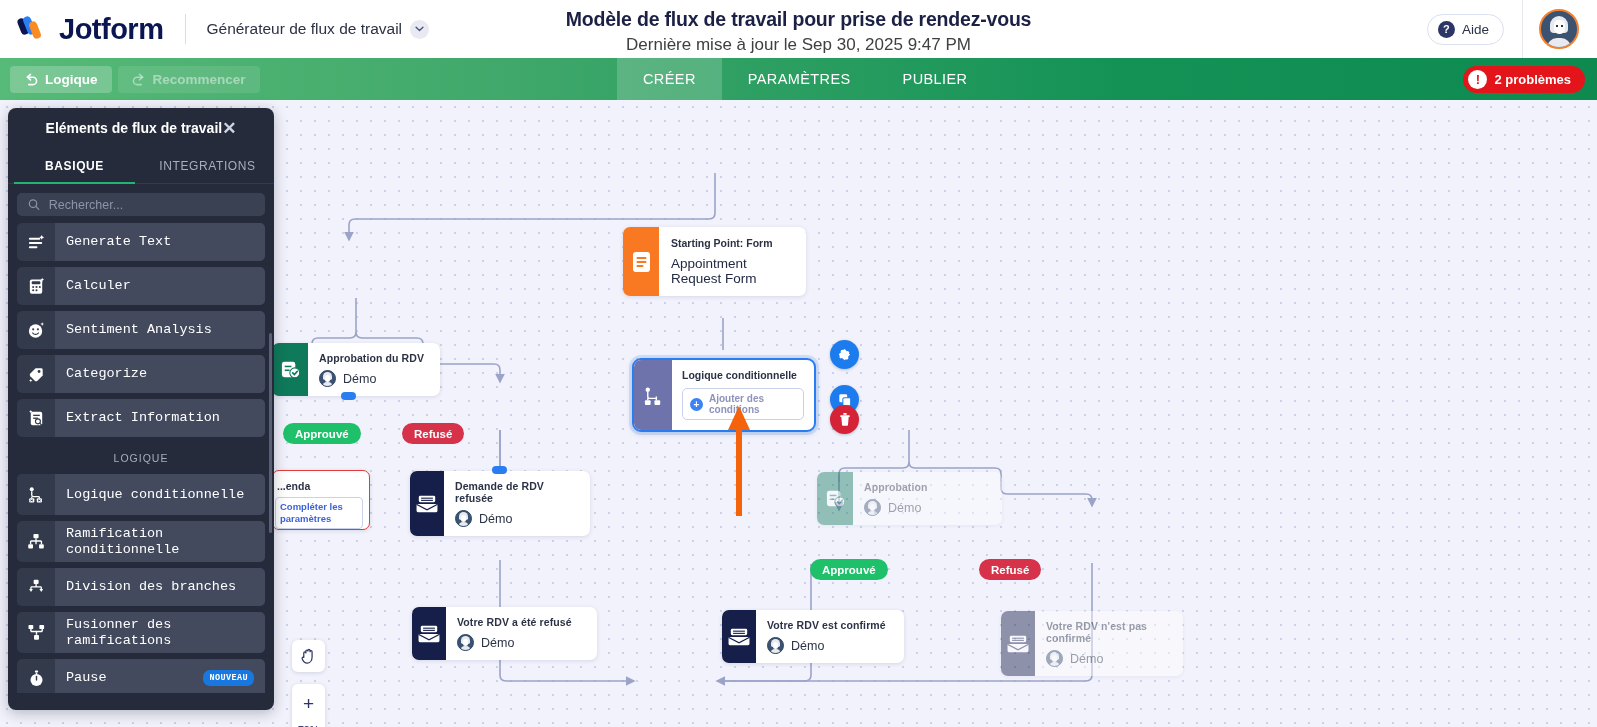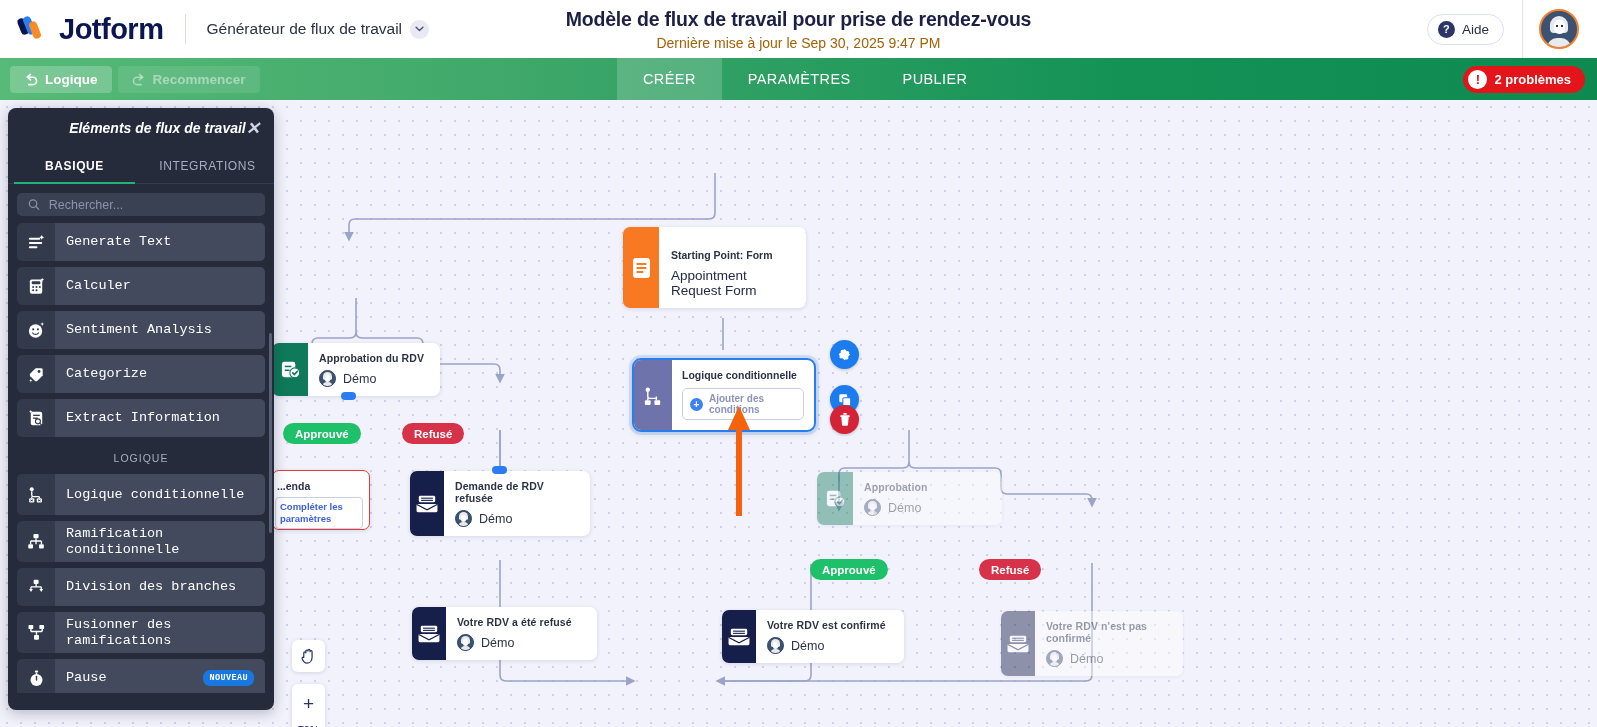--- a/index.html
+++ b/index.html
@@ -27,21 +27,21 @@
   .chev-circle {
     width: 19px; height: 19px; border-radius: 50%; background: #e8e9f3;
     display: inline-flex; align-items: center; justify-content: center;
   }
   .chev-circle svg { display: block; }
   .title-block {
     position: absolute; left: 0; right: 0; top: 8px; text-align: center;
     pointer-events: none;
   }
   .doc-title { font-size: 19.5px; font-weight: bold; color: #1b2044; letter-spacing: -0.2px; }
-  .doc-sub { font-size: 14px; color: #a16207; margin-top: 4px; text-align: center; }
+  .doc-sub { font-size: 17px; color: #404040; margin-top: 4px; text-align: center; }
   .topbar-right {
     position: absolute; right: 0; top: 0; height: 58px; display: flex; align-items: center;
   }
   .help-btn {
     display: flex; align-items: center; gap: 7px;
     border: 1px solid #dcdff0; border-radius: 17px;
     padding: 6px 14px 6px 10px; font-size: 13.5px; color: #2b3245;
     background: #fff; cursor: pointer;
   }
   .help-q {
@@ -113,21 +113,21 @@
     border: 1.4px solid #2f4763; position: relative; overflow: hidden; flex: 0 0 17px;
   }
   .mini-av .h { position:absolute; left:3px; top:1px; width:9px; height:8px; background:#e9eaf0; border-radius:5px 5px 2px 2px;}
   .mini-av .f { position:absolute; left:5px; top:3.5px; width:5px; height:7px; background:#fff; border-radius:3px;}
   .mini-av .b { position:absolute; left:1.5px; bottom:-1px; width:11px; height:5px; background:#e9eaf0; border-radius:5px 5px 0 0;}
 
   
   .node-start { left: 623px; top: 127px; width: 183px; }
   .node-start .node-ic { background: #f97822; }
   .node-start .node-body { padding: 10px 12px; }
-  .node-start .s-title { font-size: 10.5px; font-weight: bold; color: #2b3245; margin-top: 12px; }
+  .node-start .s-title { font-size: 10.5px; font-weight: bold; color: #2b3245; }
   .node-start .s-name { font-size: 13.5px; color: #232a43; margin-top: 7px; }
 
   
   .node-appr-l { left: 272px; top: 243px; width: 168px; }
   .node-appr-l .node-ic { background: #0f7a5a; }
 
   
   .node-agenda { left: 272px; top: 370px; width: 98px; height: 60px;
     border: 1.6px solid #e23a3a; border-radius: 7px; background: #fff;
     box-shadow: 0 1px 4px rgba(30,40,90,0.13); overflow: hidden; position: absolute; }
@@ -208,22 +208,22 @@
     font-size: 19px; color: #2b3566; cursor: pointer; }
   .zoom-val { font-size: 10.5px; font-weight: bold; color: #3a4172; padding: 6px 0 8px; }
 
   
   .panel {
     position: absolute; left: 8px; top: 108px; width: 266px; height: 602px;
     background: #252b3b; border-radius: 8px; overflow: hidden;
     box-shadow: 0 3px 14px rgba(20,25,50,0.28); z-index: 30;
   }
   .panel-head {
-    height: 40px; display: flex; align-items: center; justify-content: flex-end;
-    padding: 4px 14px; color: #fff; font-size: 14px; font-weight: bold; font-style: italic;
+    height: 40px; display: flex; align-items: center; justify-content: center;
+    padding: 4px 14px; color: #fff; font-size: 14px; font-weight: bold;
   }
   .panel-close { font-size: 17px; color: #cfd3e2; cursor: pointer; line-height: 1; }
   .panel-tabs { display: flex; border-bottom: 1px solid #343b4f; }
   .ptab {
     flex: 1; text-align: center; padding: 11px 0 10px; font-size: 12px;
     letter-spacing: 0.6px; color: #a7adc2; cursor: pointer; position: relative;
   }
   .ptab.active { color: #fff; font-weight: bold; }
   .ptab.active::after {
     content: ''; position: absolute; left: 6px; right: 6px; bottom: -1px; height: 2.5px; background: #21b573;

